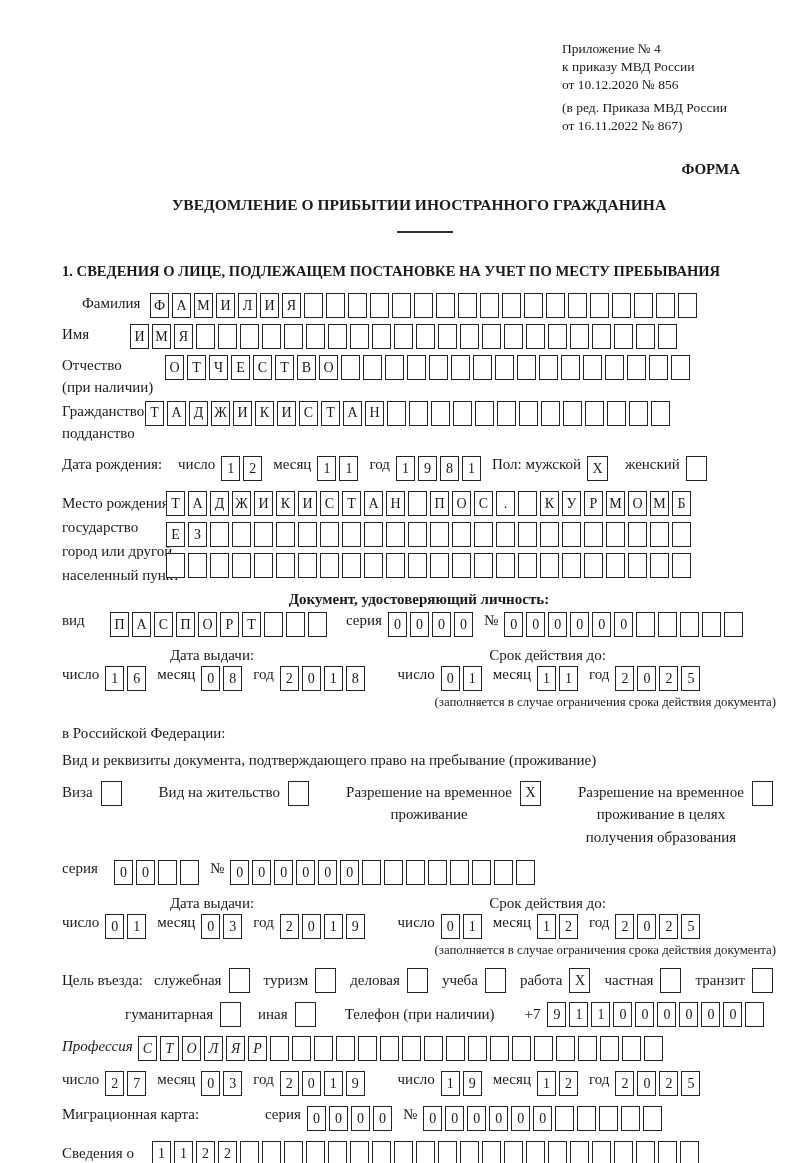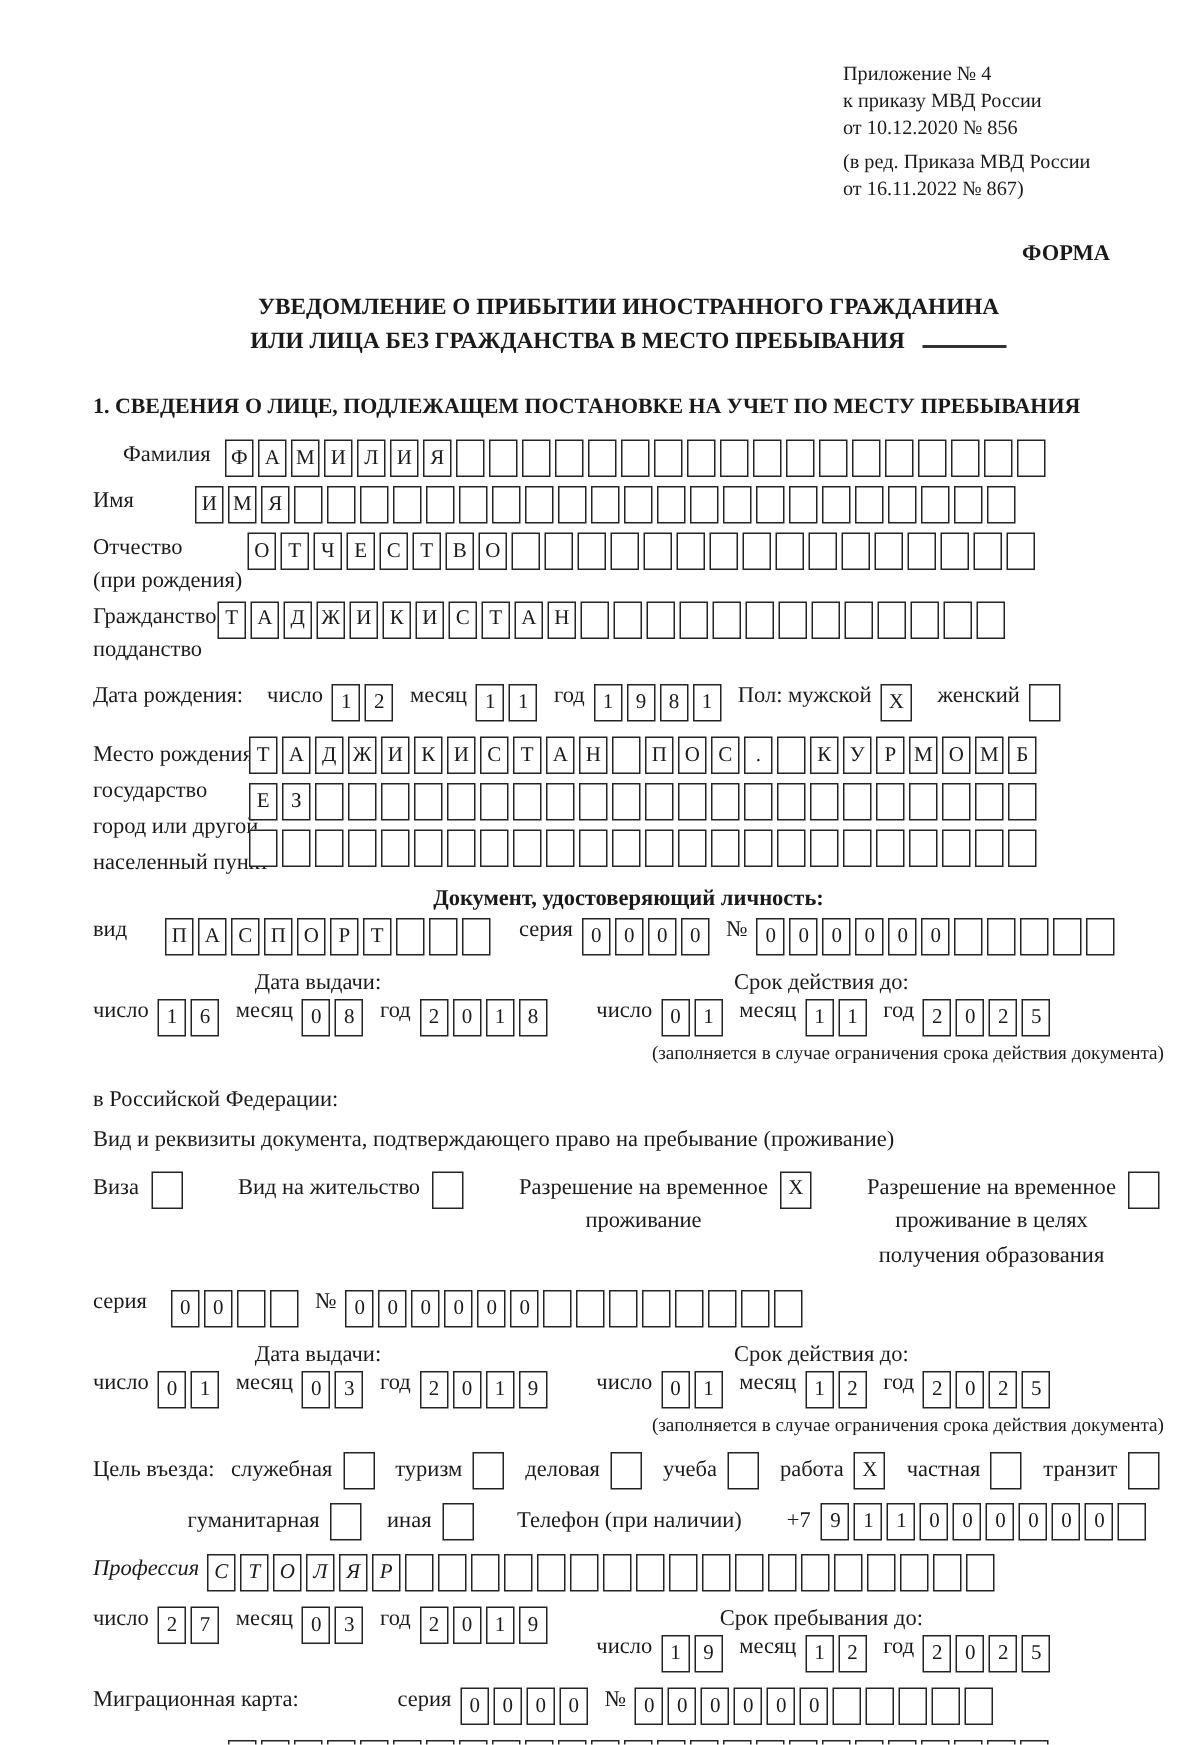--- a/index.html
+++ b/index.html
@@ -67,21 +67,21 @@
     <div>от 10.12.2020 № 856</div>
     <div class="grp2">
       <div>(в ред. Приказа МВД России</div>
       <div>от 16.11.2022 № 867)</div>
     </div>
   </div>
   <div class="forma">ФОРМА</div>
 
   <div class="title">
     <div>УВЕДОМЛЕНИЕ О ПРИБЫТИИ ИНОСТРАННОГО ГРАЖДАНИНА</div>
-    <div><span>ИЛИ ЛИЦА БЕЗ ГРАЖДАНСТВА В МЕСТО ПРЕБЫВАНИЯ</span><span class="blank-line"></span></div>
+    <div><span class="blank-line"></span></div>
   </div>
 
   <div class="sec">1. СВЕДЕНИЯ О ЛИЦЕ, ПОДЛЕЖАЩЕМ ПОСТАНОВКЕ НА УЧЕТ ПО МЕСТУ ПРЕБЫВАНИЯ</div>
 
   <div class="frow" style="margin-top:13px;margin-left:20px;">
     <div class="lab" style="width:68px;">Фамилия</div>
     <div class="cells">
         <span class="cell">Ф</span>
         <span class="cell">А</span>
         <span class="cell">М</span>
@@ -137,21 +137,21 @@
         <span class="cell"></span>
         <span class="cell"></span>
         <span class="cell"></span>
         <span class="cell"></span>
       </div>
   </div>
 
   <div class="frow">
     <div class="lab" style="width:103px;">
       <div>Отчество</div>
-      <div>(при рождения)</div>
+      <div>(при наличии)</div>
     </div>
     <div class="cells">
         <span class="cell">О</span>
         <span class="cell">Т</span>
         <span class="cell">Ч</span>
         <span class="cell">Е</span>
         <span class="cell">С</span>
         <span class="cell">Т</span>
         <span class="cell">В</span>
         <span class="cell">О</span>
@@ -646,21 +646,20 @@
         <span class="dlab">год</span>
         <span class="cells">
             <span class="cell">2</span>
             <span class="cell">0</span>
             <span class="cell">1</span>
             <span class="cell">9</span>
           </span>
       </div>
     </div>
     <div class="dhalf-r">
-      <div class="dhead" style="width:300px;">Срок пребывания до:</div>
       <div class="drow">
         <span class="dlab">число</span>
         <span class="cells">
             <span class="cell">1</span>
             <span class="cell">9</span>
           </span>
         <span class="dlab">месяц</span>
         <span class="cells">
             <span class="cell">1</span>
             <span class="cell">2</span>

